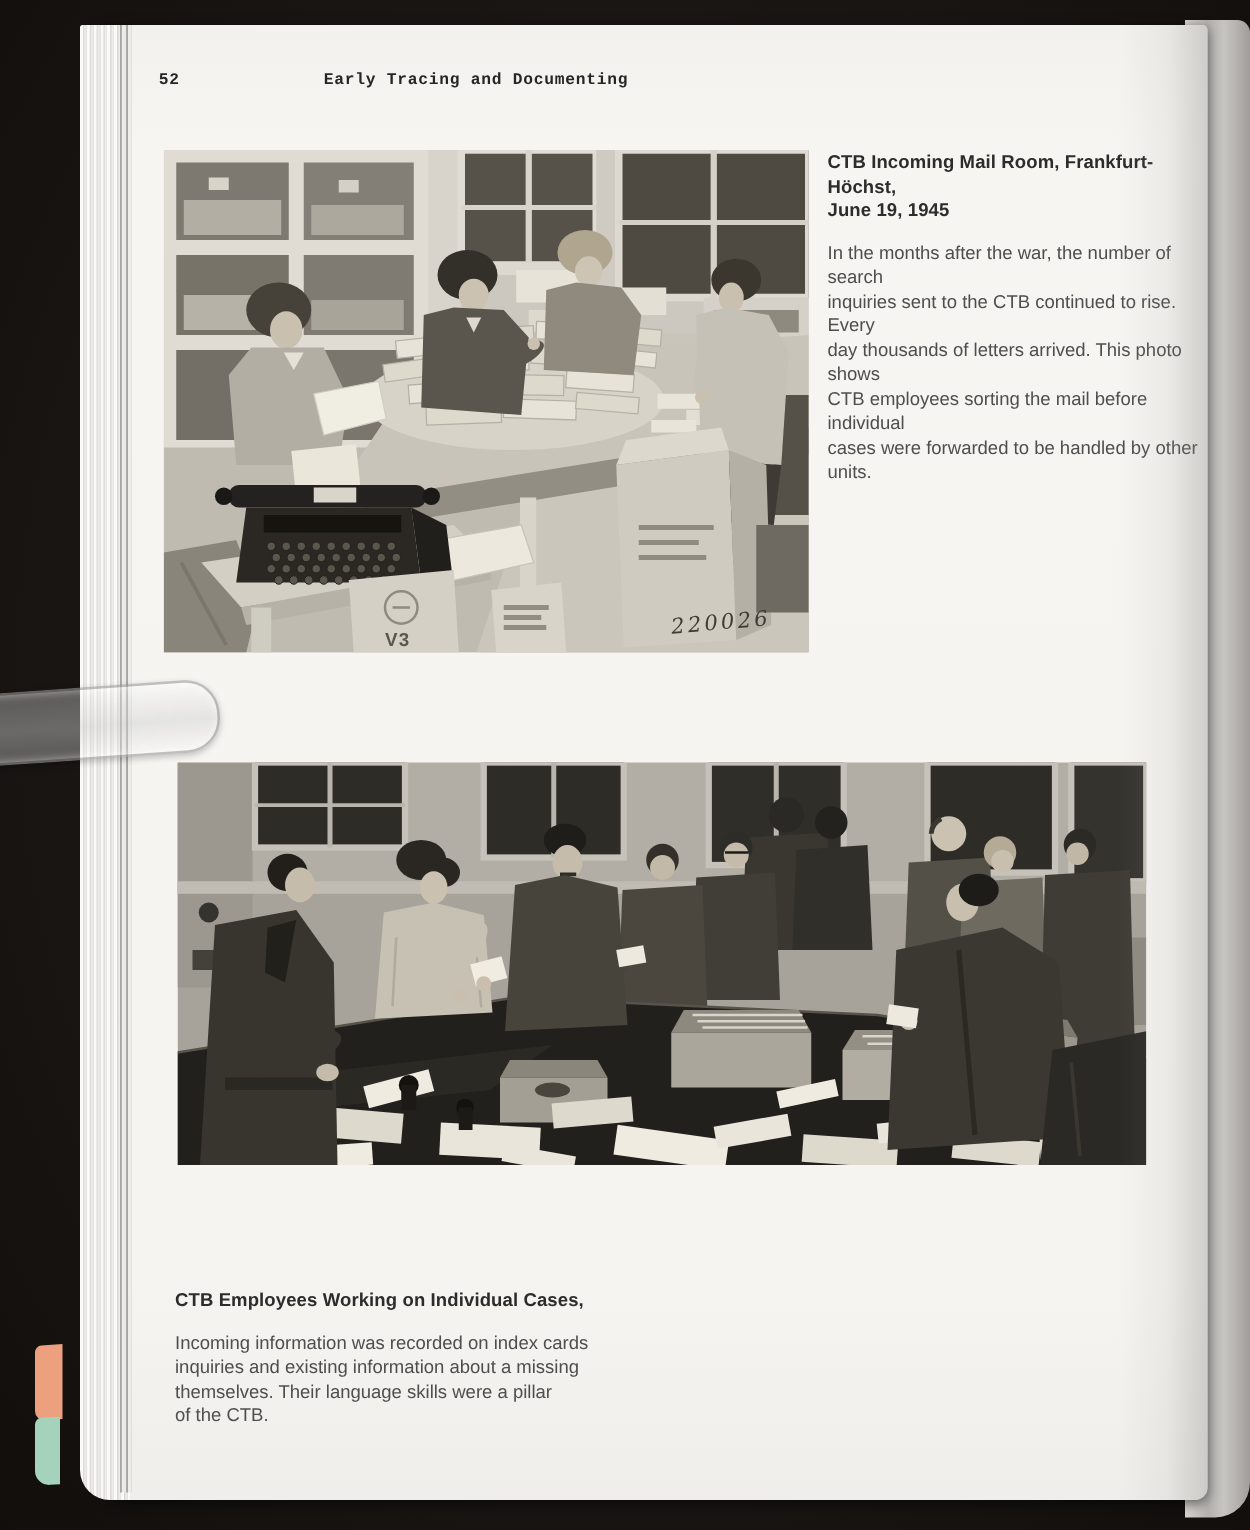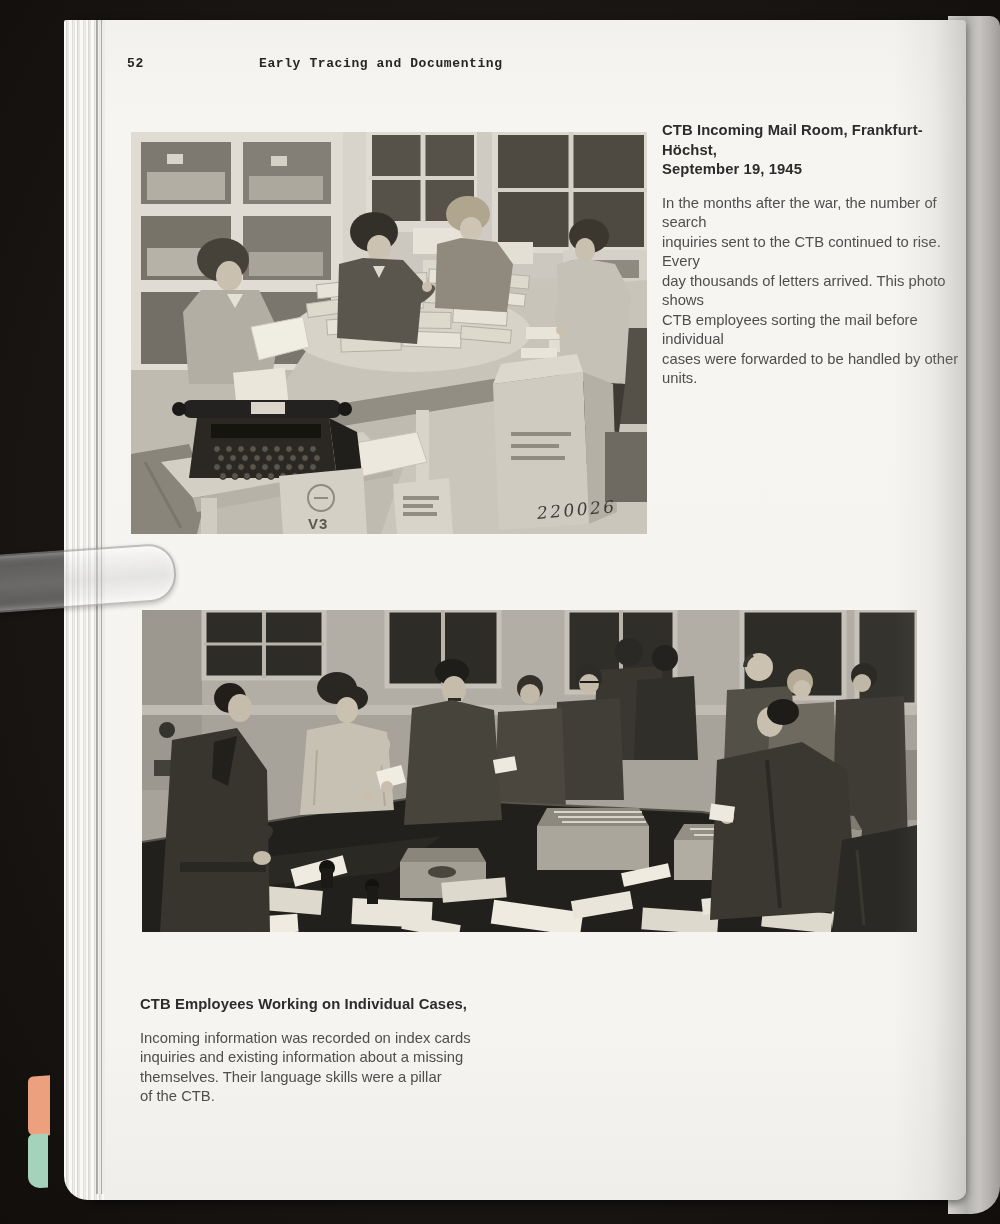--- a/index.html
+++ b/index.html
@@ -54,26 +54,26 @@
     box-shadow:0 2px 5px rgba(0,0,0,0.22), inset 0 0 8px rgba(255,255,255,0.55);
     transform:rotate(-4deg); z-index:9;
   }
   .page-number, .running-header {
     position:absolute; top:36px;
     font-family:"Liberation Mono", monospace; font-weight:700;
     font-size:13px; letter-spacing:0.6px; color:#262626;
   }
   .page-number { left:49px; }
   .running-header { left:181px; }
-  .figure1 { position:absolute; left:53px; top:112px; width:516px; height:402px; }
+  .figure1 { position:absolute; left:53px; top:100px; width:516px; height:402px; }
   .figure2 { position:absolute; left:64px; top:590px; width:775px; height:322px; }
   .figure1 svg, .figure2 svg { display:block; }
   .caption { position:absolute; color:#4e4e4e; font-size:14.8px; line-height:19.5px; }
   .caption1 { left:584px; top:101px; width:302px; }
-  .caption2 { left:62px; top:975px; width:342px; }
+  .caption2 { left:62px; top:1012px; width:342px; }
   .cap-title { font-weight:700; color:#2c2c2c; margin-bottom:14px; letter-spacing:0.1px; }
   .cap-body em { font-style:italic; }
 </style>
 </head>
 <body>
 
 <div class="edge-color-orange"></div>
 <div class="edge-color-green"></div>
 <div class="fore-edge"></div>
 
@@ -270,21 +270,21 @@
         <line x1="183" y1="366" x2="197" y2="366" stroke="#8f8b80" stroke-width="2"></line>
         <text x="177" y="397" font-family="Liberation Sans, sans-serif" font-weight="700" font-size="15" fill="#5b574e" letter-spacing="1">V3</text>
       </g>
       <text x="406" y="384" font-family="DejaVu Serif, serif" font-style="italic" font-size="17" letter-spacing="2.5" fill="#3f3b35" transform="rotate(-5 440 380)">220026</text>
     </svg>
   </div>
 
   <div class="caption caption1">
     <div class="cap-title">
       <div>CTB Incoming Mail Room, Frankfurt-Höchst,</div>
-      <div>September 19, 1945</div>
+      <div>June 19, 1945</div>
     </div>
     <div class="cap-body">
       <div>In the months after the war, the number of search</div>
       <div>inquiries sent to the CTB continued to rise. Every</div>
       <div>day thousands of letters arrived. This photo shows</div>
       <div>CTB employees sorting the mail before individual</div>
       <div>cases were forwarded to be handled by other units.</div>
     </div>
   </div>
 

